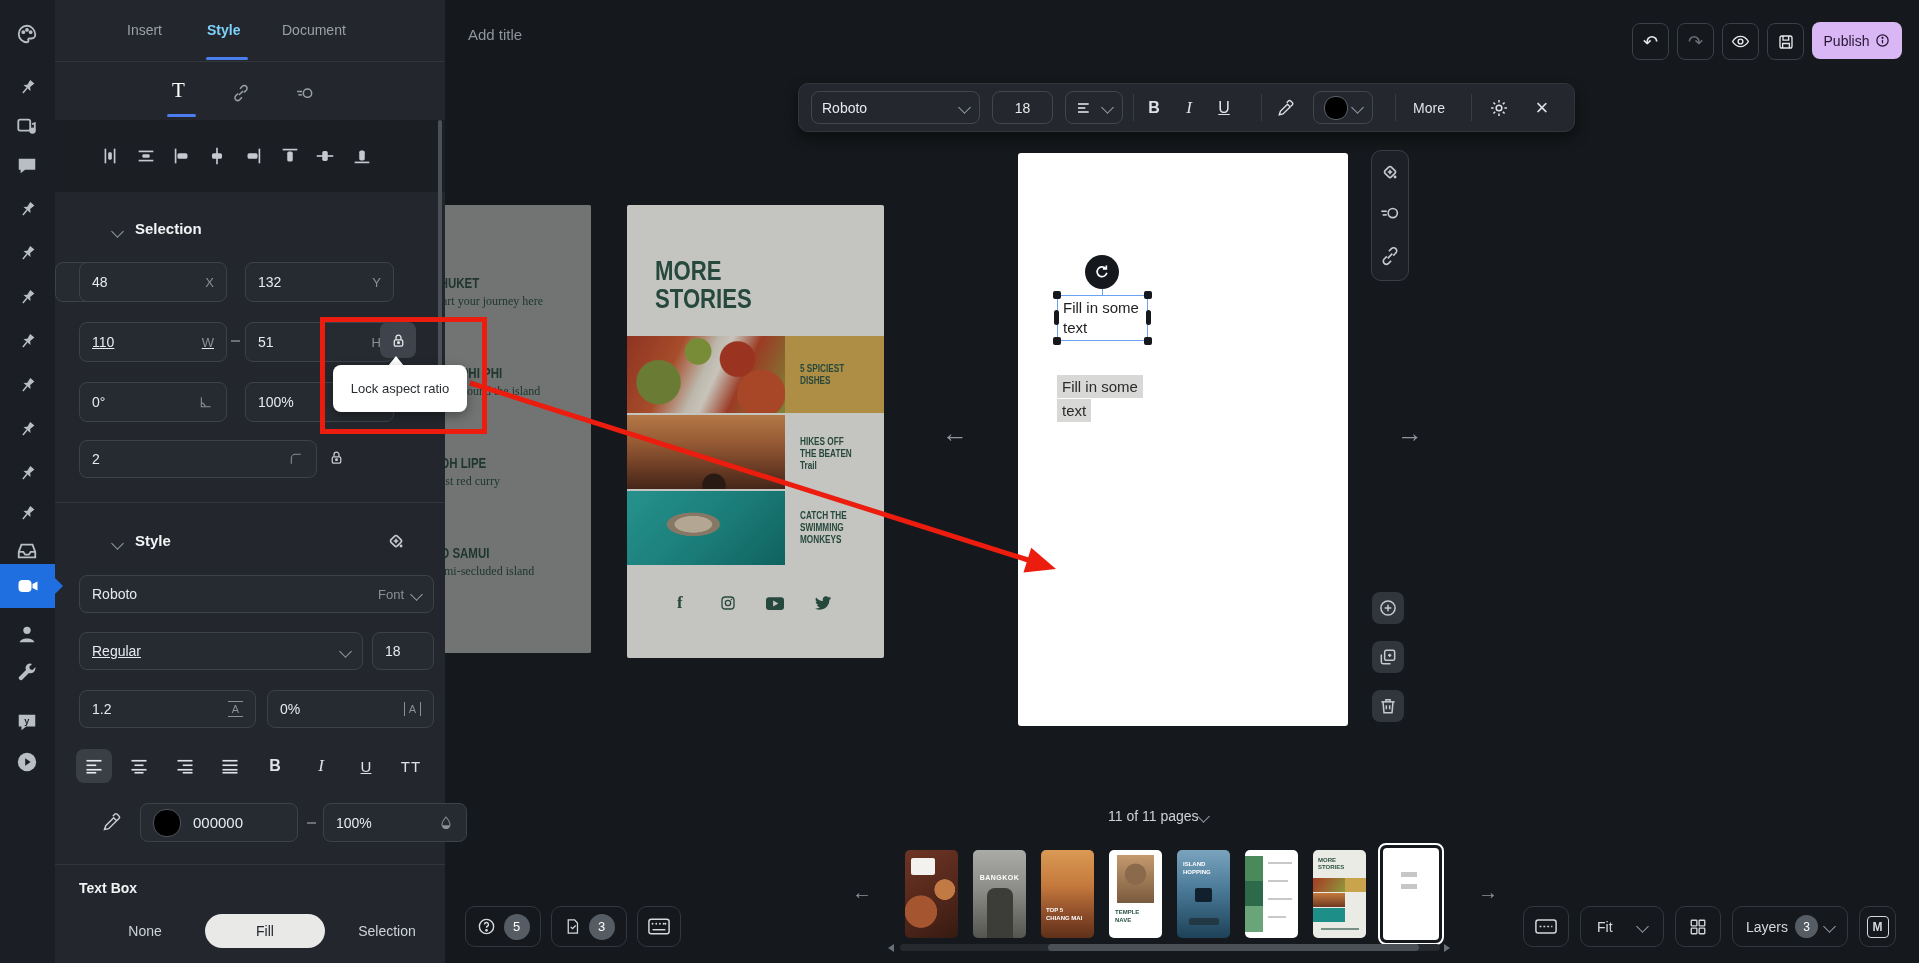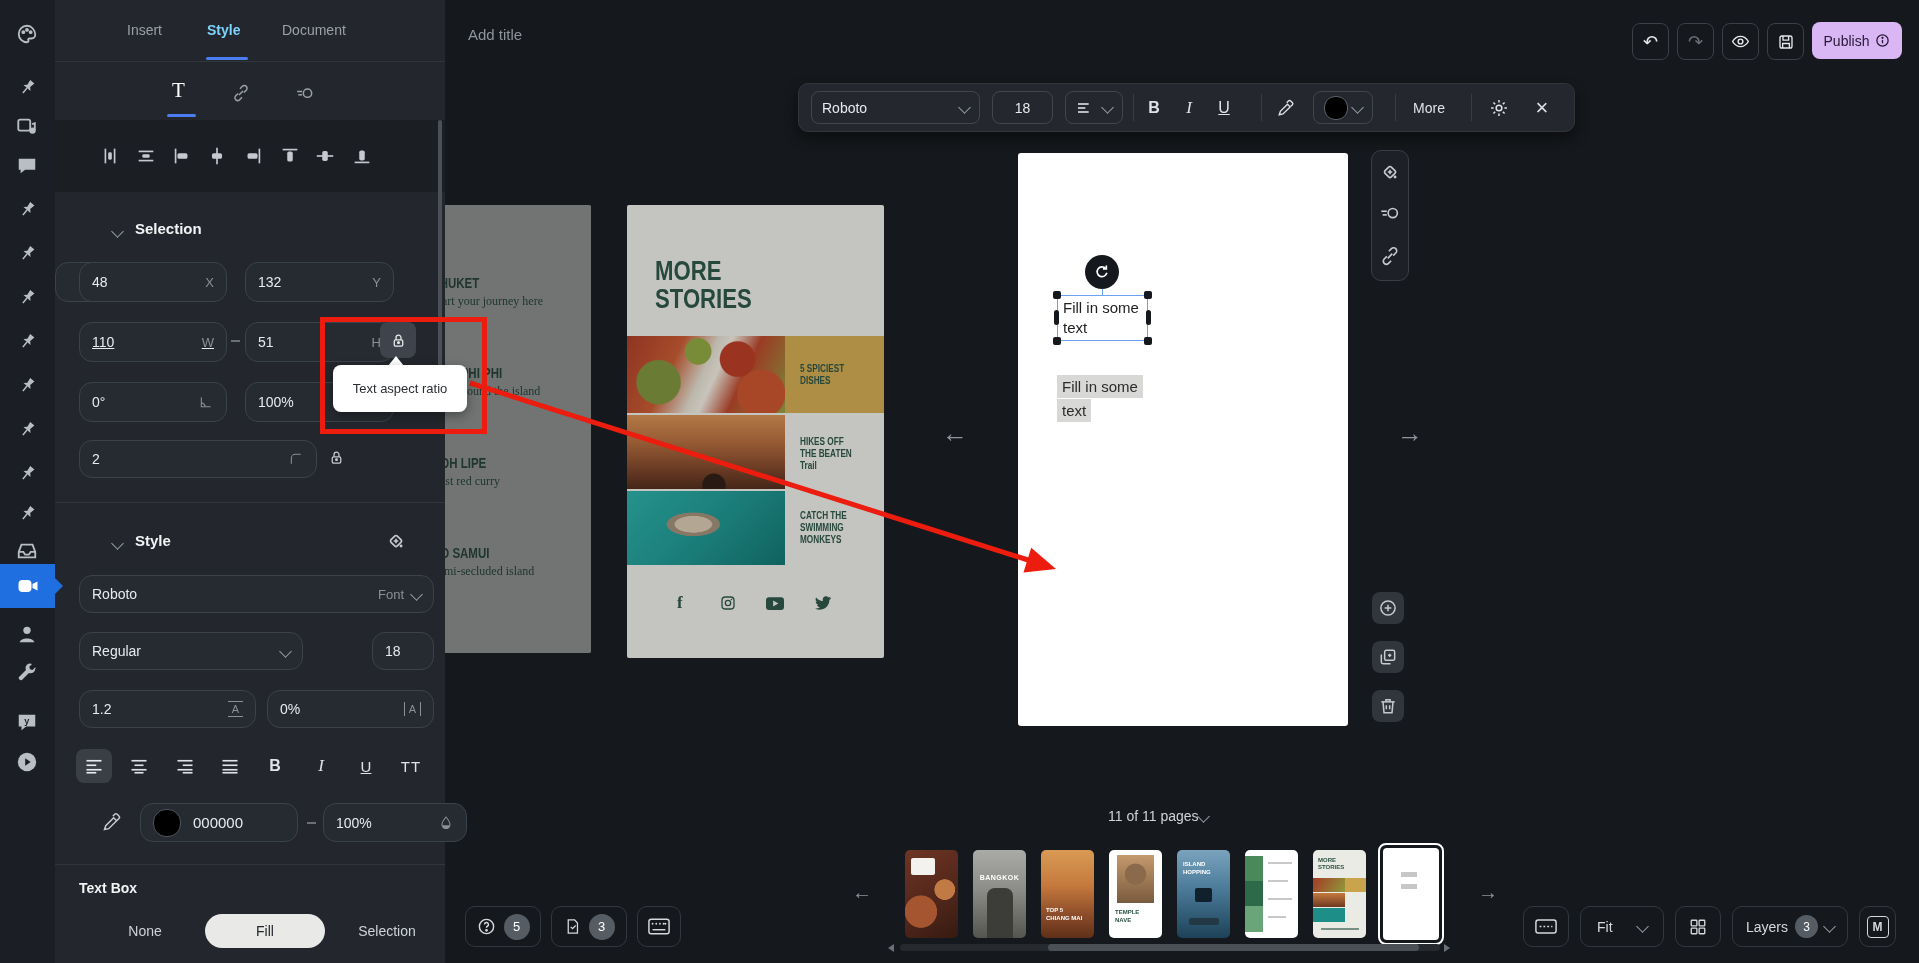--- a/index.html
+++ b/index.html
@@ -19,21 +19,21 @@
   
   .panel{position:absolute;left:55px;top:0;width:390px;height:963px;background:#23272d;z-index:20;}
   .tab{position:absolute;top:22px;font-size:14px;color:#9aa0a6;}
   .tab.active{color:#7dd3fc;font-weight:bold;}
   .seam{position:absolute;left:0;width:390px;height:1px;background:#31363c;}
   .blue-ul{position:absolute;height:3px;background:#4a7df0;border-radius:2px;}
   .band{position:absolute;left:0;top:120px;width:390px;height:72px;background:#1b1f24;}
   .band-ic{position:absolute;top:25px;width:22px;height:22px;color:#c6cad0;}
   .hdr{position:absolute;color:#f2f3f4;font-weight:bold;font-size:15px;}
   .chev-d{display:inline-block;width:8px;height:8px;border-left:1.6px solid #9aa0a6;border-bottom:1.6px solid #9aa0a6;transform:rotate(-45deg);}
-  .inp{position:absolute;background:#262b31;border:1px solid #3c4249;border-radius:13px;display:flex;
+  .inp{position:absolute;background:#262b31;border:1px solid #3c4249;border-radius:8px;display:flex;
        align-items:center;justify-content:space-between;padding:0 12px;color:#e8eaed;font-size:14px;box-sizing:border-box;}
   .inp .lbl{color:#8a9097;font-size:13px;}
   .sq-btn{position:absolute;background:#3f444c;border-radius:8px;display:flex;align-items:center;justify-content:center;color:#e8eaed;box-sizing:border-box;}
   .fmt{position:absolute;width:36px;height:34px;display:flex;align-items:center;justify-content:center;color:#dfe2e6;border-radius:8px;font-size:15px;}
   .fmt.active{background:#3a3f46;}
   .pill{position:absolute;height:34px;border-radius:17px;display:flex;align-items:center;justify-content:center;font-size:14px;}
   .pscroll{position:absolute;left:383px;top:120px;width:4px;height:280px;background:#4b5056;border-radius:2px;}
 
   
   .ttool{position:absolute;left:798px;top:83px;width:775px;height:47px;background:#24282e;border:1px solid #32363c;
@@ -567,21 +567,21 @@
     </div>
 
     <div class="inp" style="left:24px;top:575px;width:355px;height:38px;">
       <span>Roboto</span>
       <span class="row" style="gap:8px;">
           <span class="lbl">Font</span>
           <span class="chev-d"></span>
         </span>
     </div>
 
-    <div class="inp" style="left:24px;top:632px;width:224px;height:38px;">
+    <div class="inp" style="left:24px;top:632px;width:284px;height:38px;text-decoration:underline;">
       <span>Regular</span>
         <span class="chev-d"></span>
     </div>
     <div class="inp" style="left:317px;top:632px;width:62px;height:38px;">
       <span>18</span>
     </div>
 
     <div class="inp" style="left:24px;top:690px;width:177px;height:38px;">
       <span>1.2</span>
       <span style="font-size:11px;color:#8a9097;border-top:1.5px solid #8a9097;border-bottom:1.5px solid #8a9097;padding:1px 4px;">A</span>
@@ -787,15 +787,15 @@
     </div>
   </div>
 
   <svg class="anno-svg" width="1919" height="963" viewBox="0 0 1919 963">
     <line x1="470" y1="383" x2="1028" y2="560" stroke="#ec1d0e" stroke-width="5"></line>
     <polygon points="1056,569 1023.5,572.5 1031.2,547.7" fill="#ec1d0e"></polygon>
   </svg>
   <div class="red-rect"></div>
 
   <div class="tip-caret"></div>
-  <div class="tooltip">Text aspect ratio</div>
+  <div class="tooltip">Lock aspect ratio</div>
 
 </div>
 
 </body></html>

